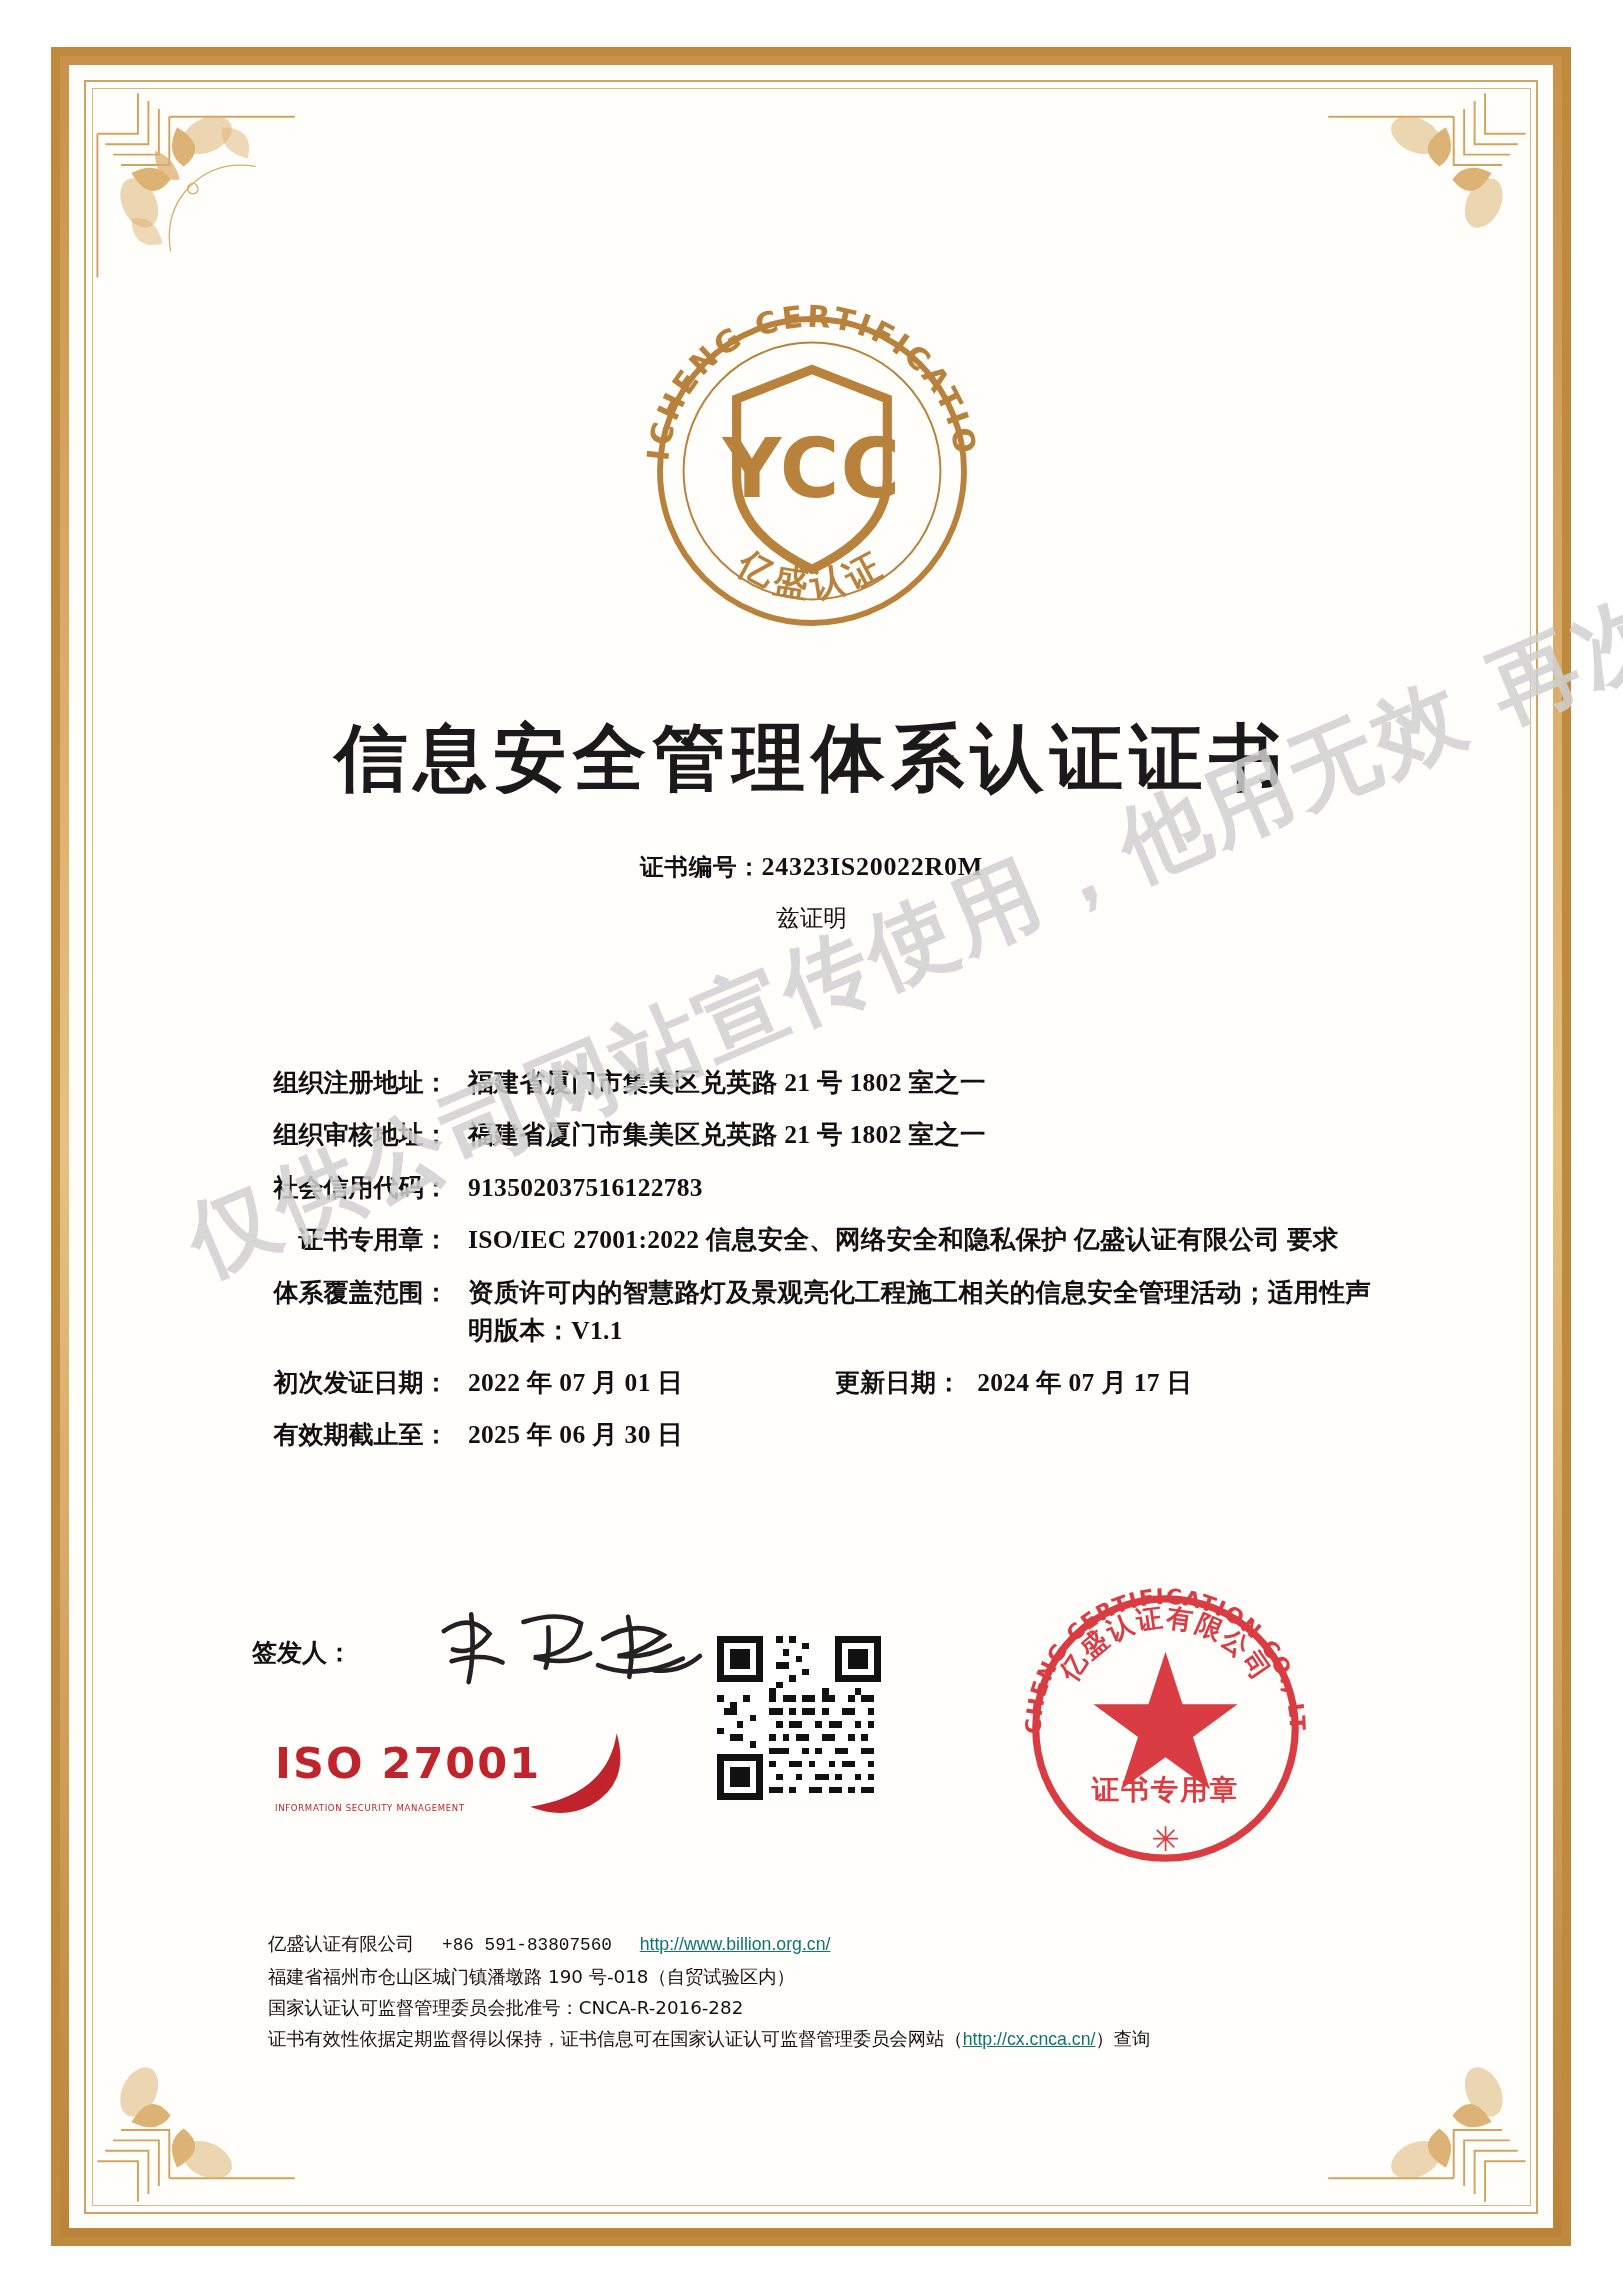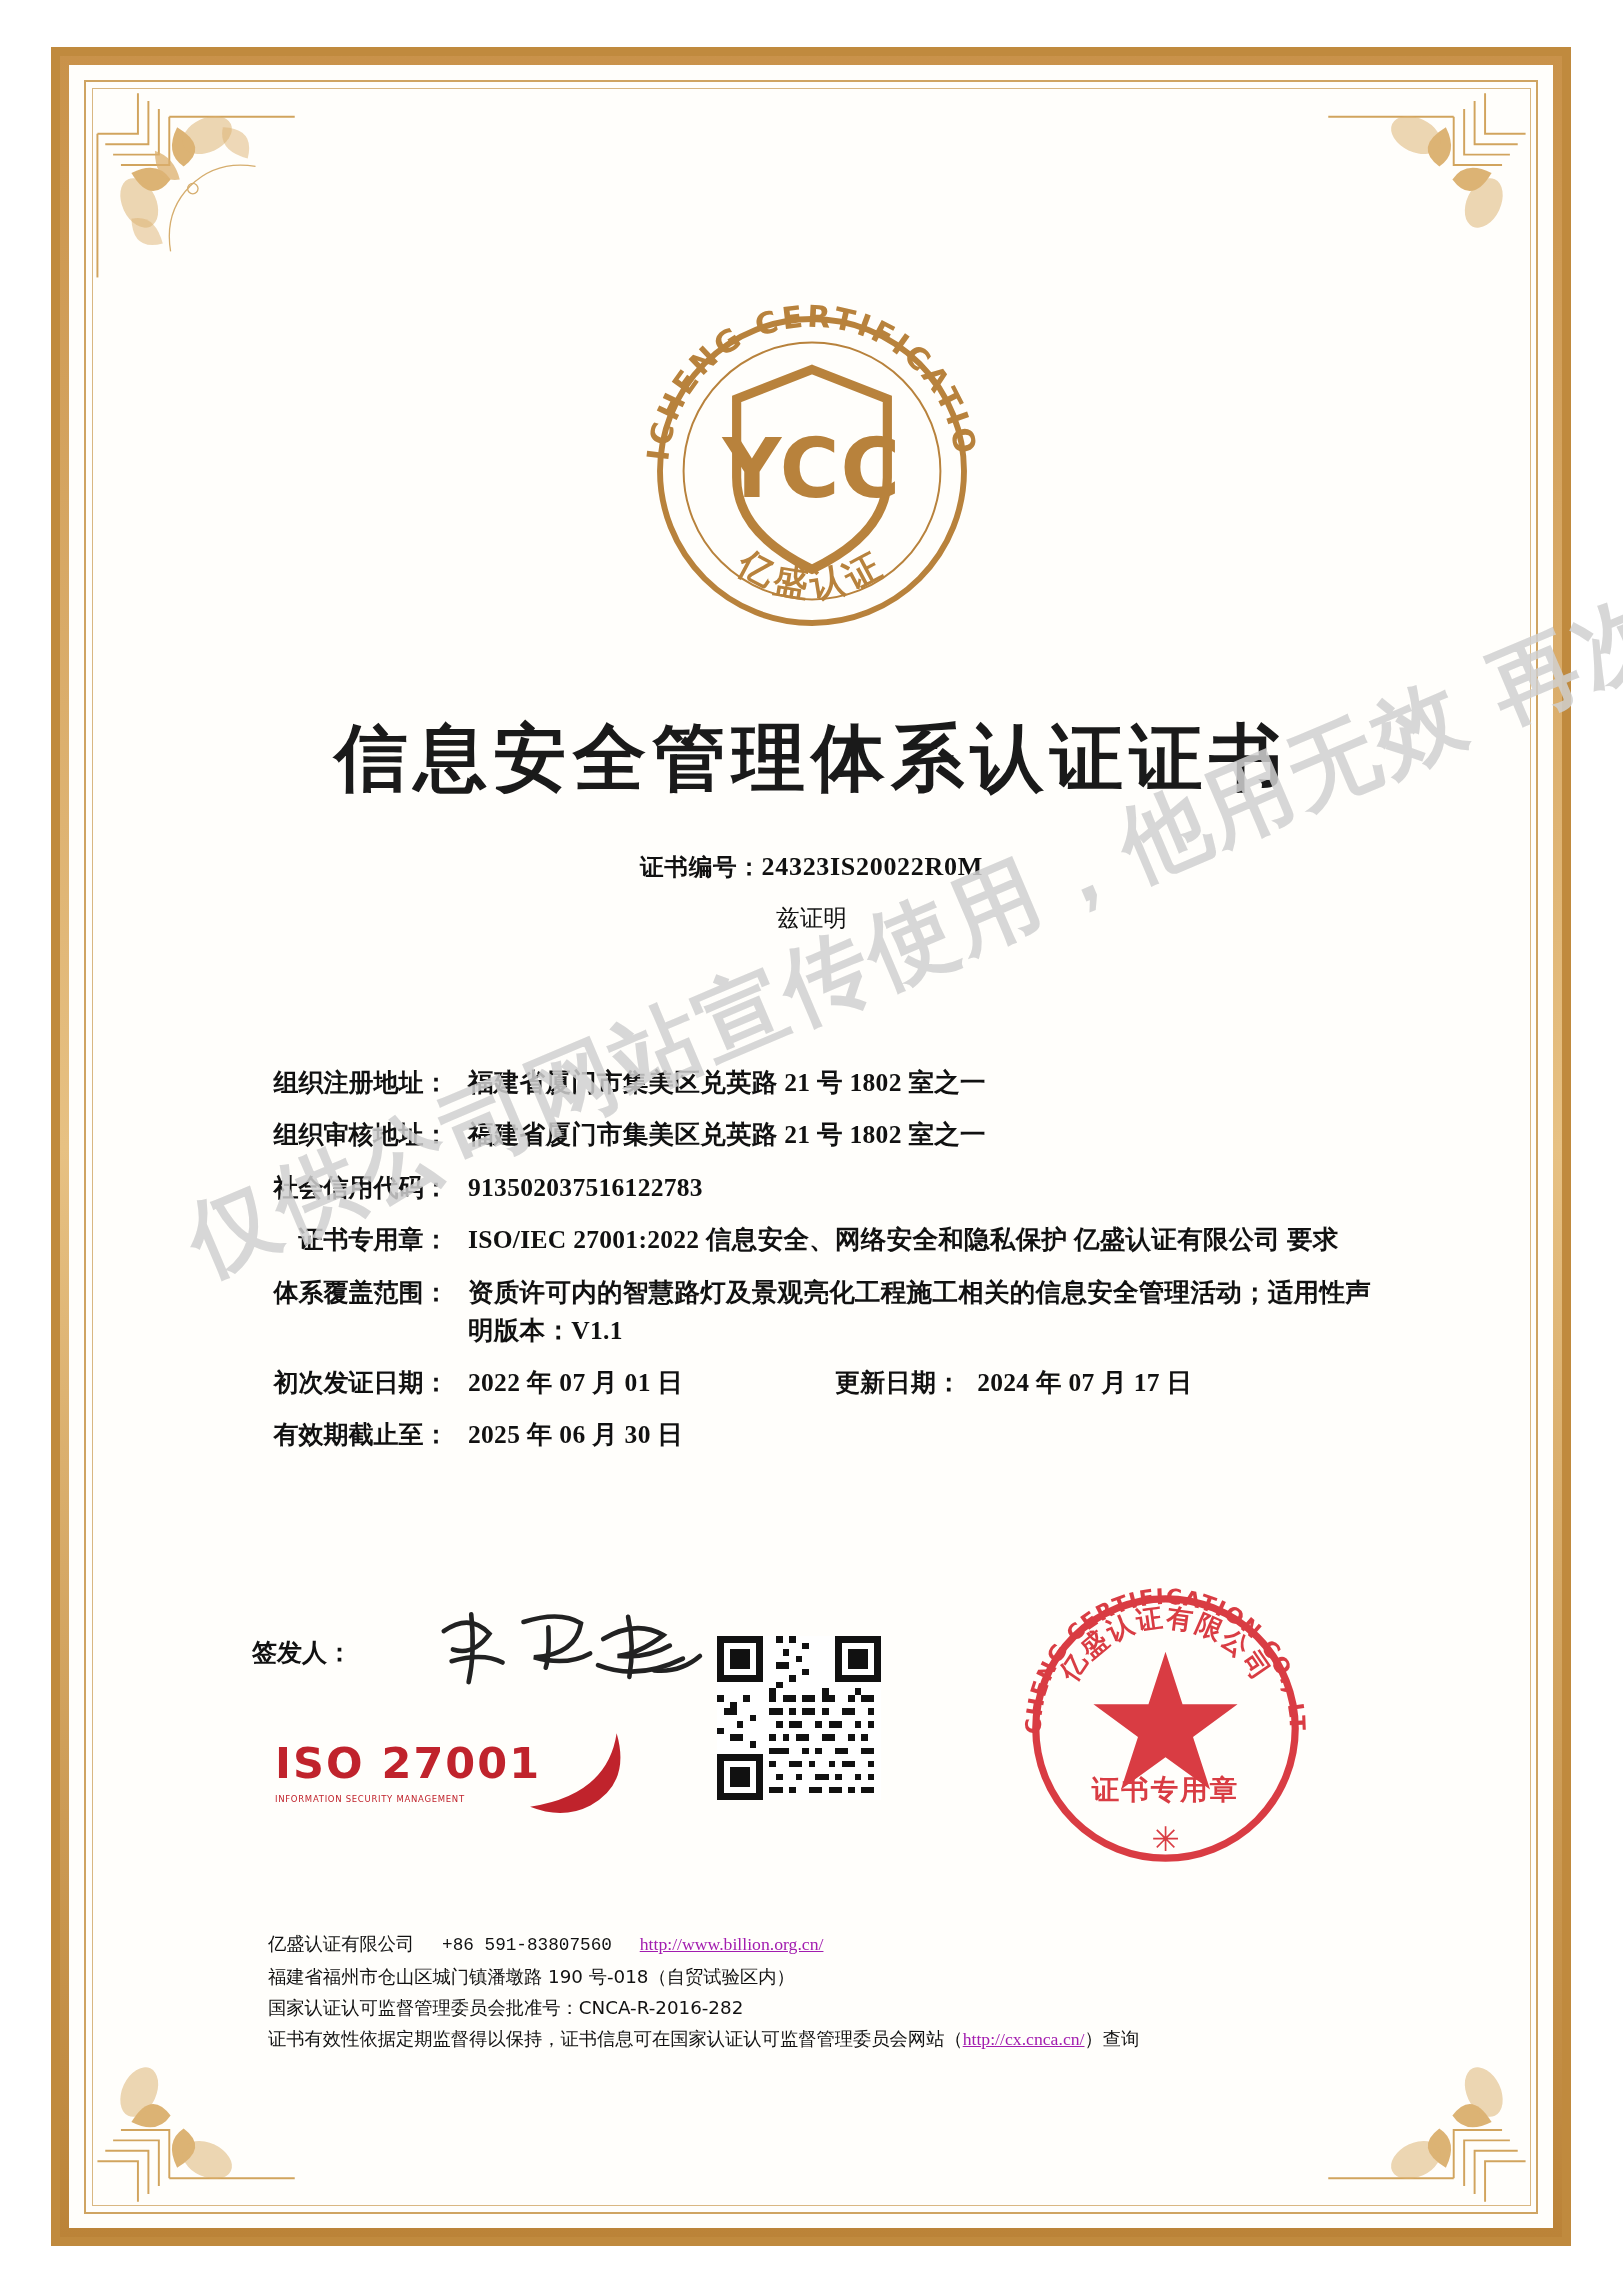--- a/index.html
+++ b/index.html
@@ -194,21 +194,21 @@
     font-weight: bold;
     font-size: 43px;
     color: #c0232c;
     letter-spacing: 2px;
   }
   .iso-logo .sub {
     font-family: "DejaVu Sans", sans-serif;
     font-size: 8.5px;
     color: #c0232c;
     letter-spacing: 0.7px;
-    margin-top: 6px;
+    margin-top: 15px;
   }
   .stamp {
     position: absolute;
     left: 1005px;
     top: 1568px;
     width: 321px;
     height: 321px;
   }
 
   
@@ -217,23 +217,23 @@
     left: 268px;
     top: 1928px;
     width: 1152px;
     font-family: "DejaVu Sans", sans-serif;
     font-size: 18.3px;
     color: #111;
     line-height: 31px;
   }
   .footer .mono { font-family: "Liberation Mono", monospace; font-size: 17.7px; }
   .footer a, .footer .link {
-    color: #a21caf;
+    color: #0f766e;
     text-decoration: underline;
-    font-family: Liberation Serif, serif;
+    font-family: Liberation Sans, sans-serif;
     font-size: 17.7px;
   }
   .footer .line1 span { margin-right: 22px; }
 
   
   .watermark {
     position: absolute;
     left: 151px;
     top: 655px;
     width: 1309px;

